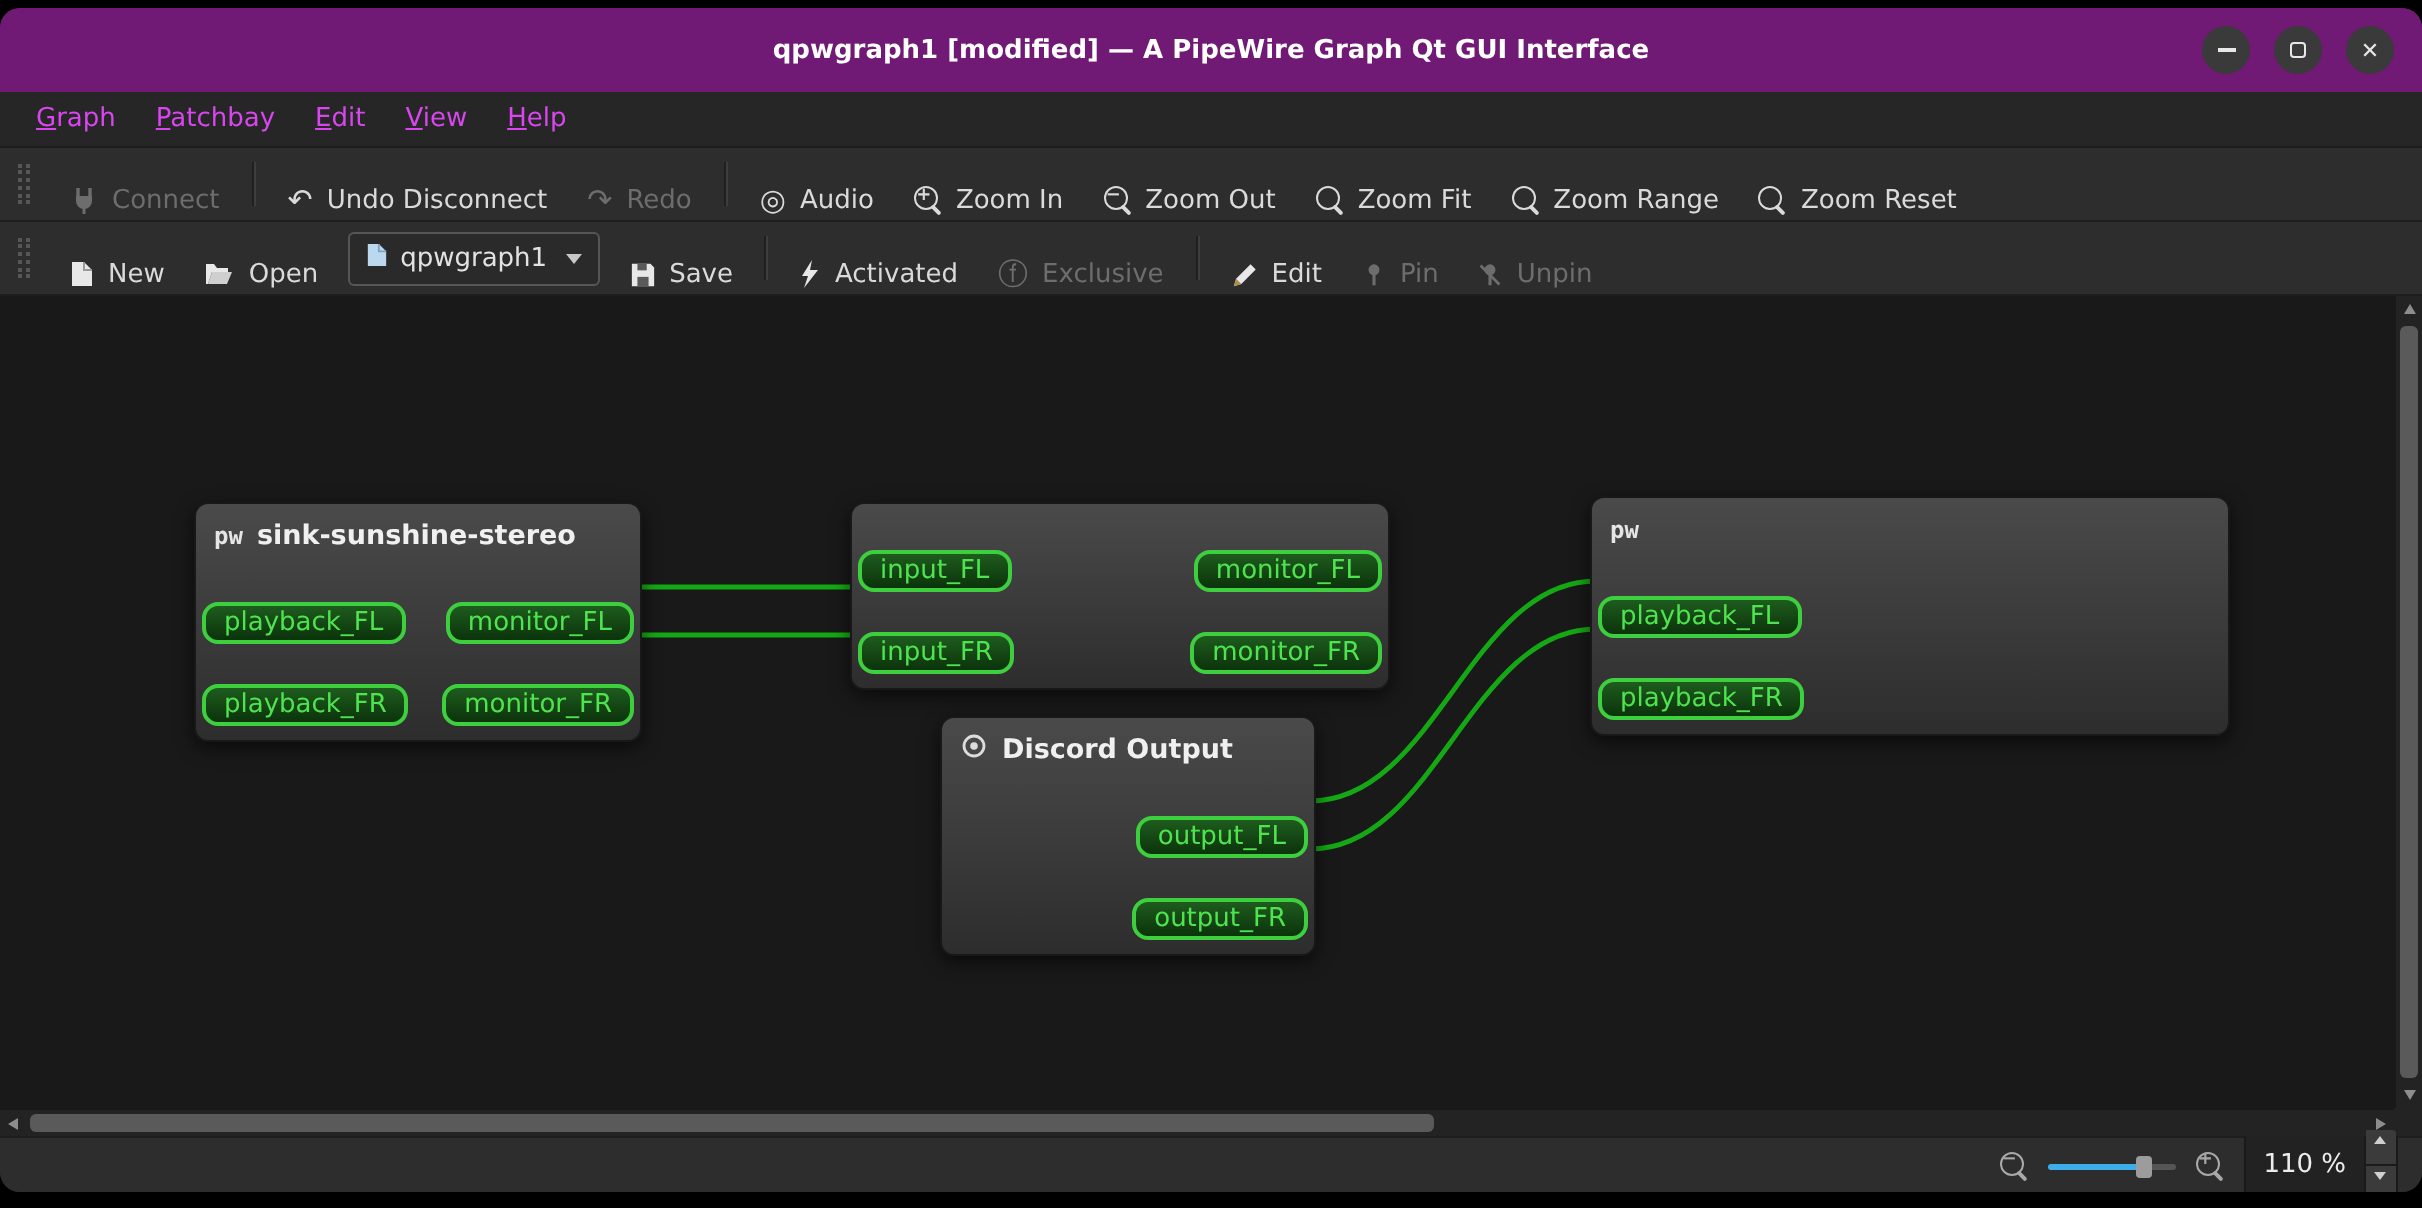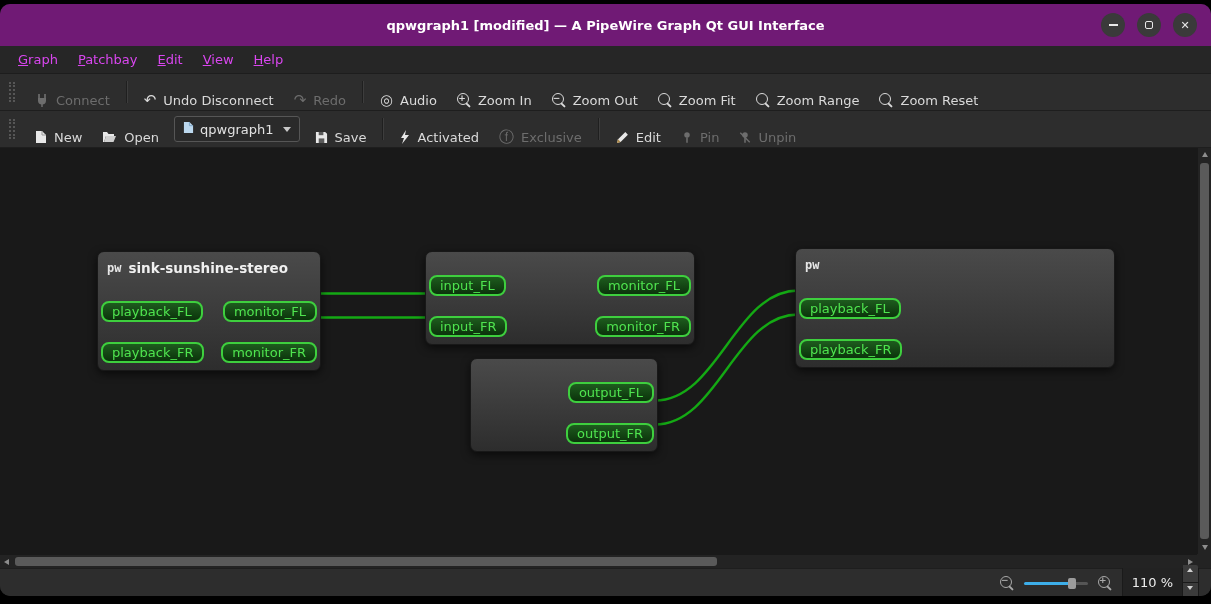--- a/index.html
+++ b/index.html
@@ -352,20 +352,29 @@
       </div>
       <div class="port-row">
         <div class="port pl">playback_FL</div>
       </div>
       <div class="port-row">
         <div class="port pl">playback_FR</div>
       </div>
     </div>
 
     <div class="node node3">
+      <div class="node-header">
+        <span>
+          <svg width="14" height="14" viewBox="0 0 14 14">
+              <circle cx="7" cy="7" r="5" fill="none" stroke="#dcdcdc" stroke-width="1.4"></circle>
+              <circle cx="7" cy="7" r="1.9" fill="#dcdcdc"></circle>
+            </svg>
+        </span>
+        <span>Discord Output</span>
+      </div>
       <div class="port-row">
         <div class="port pr">output_FL</div>
       </div>
       <div class="port-row">
         <div class="port pr">output_FR</div>
       </div>
     </div>
 
     <div class="vscroll">
       <span class="tri up"></span>

